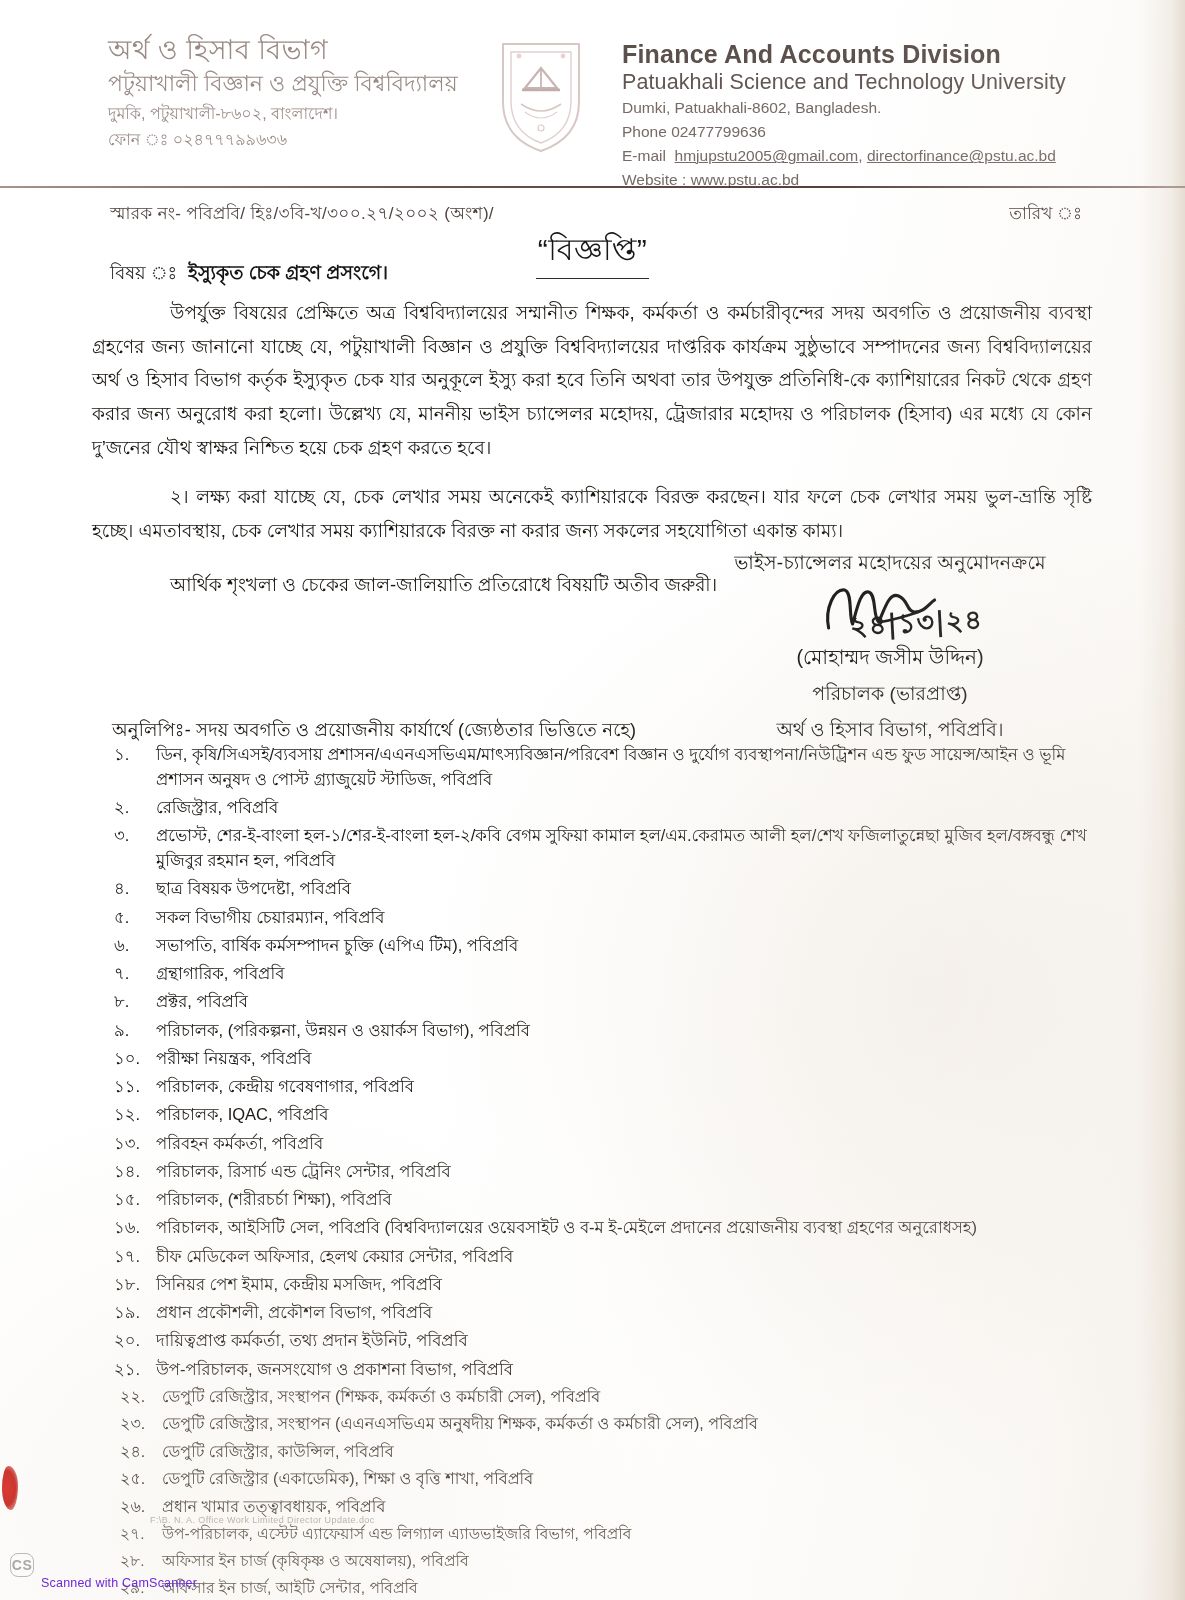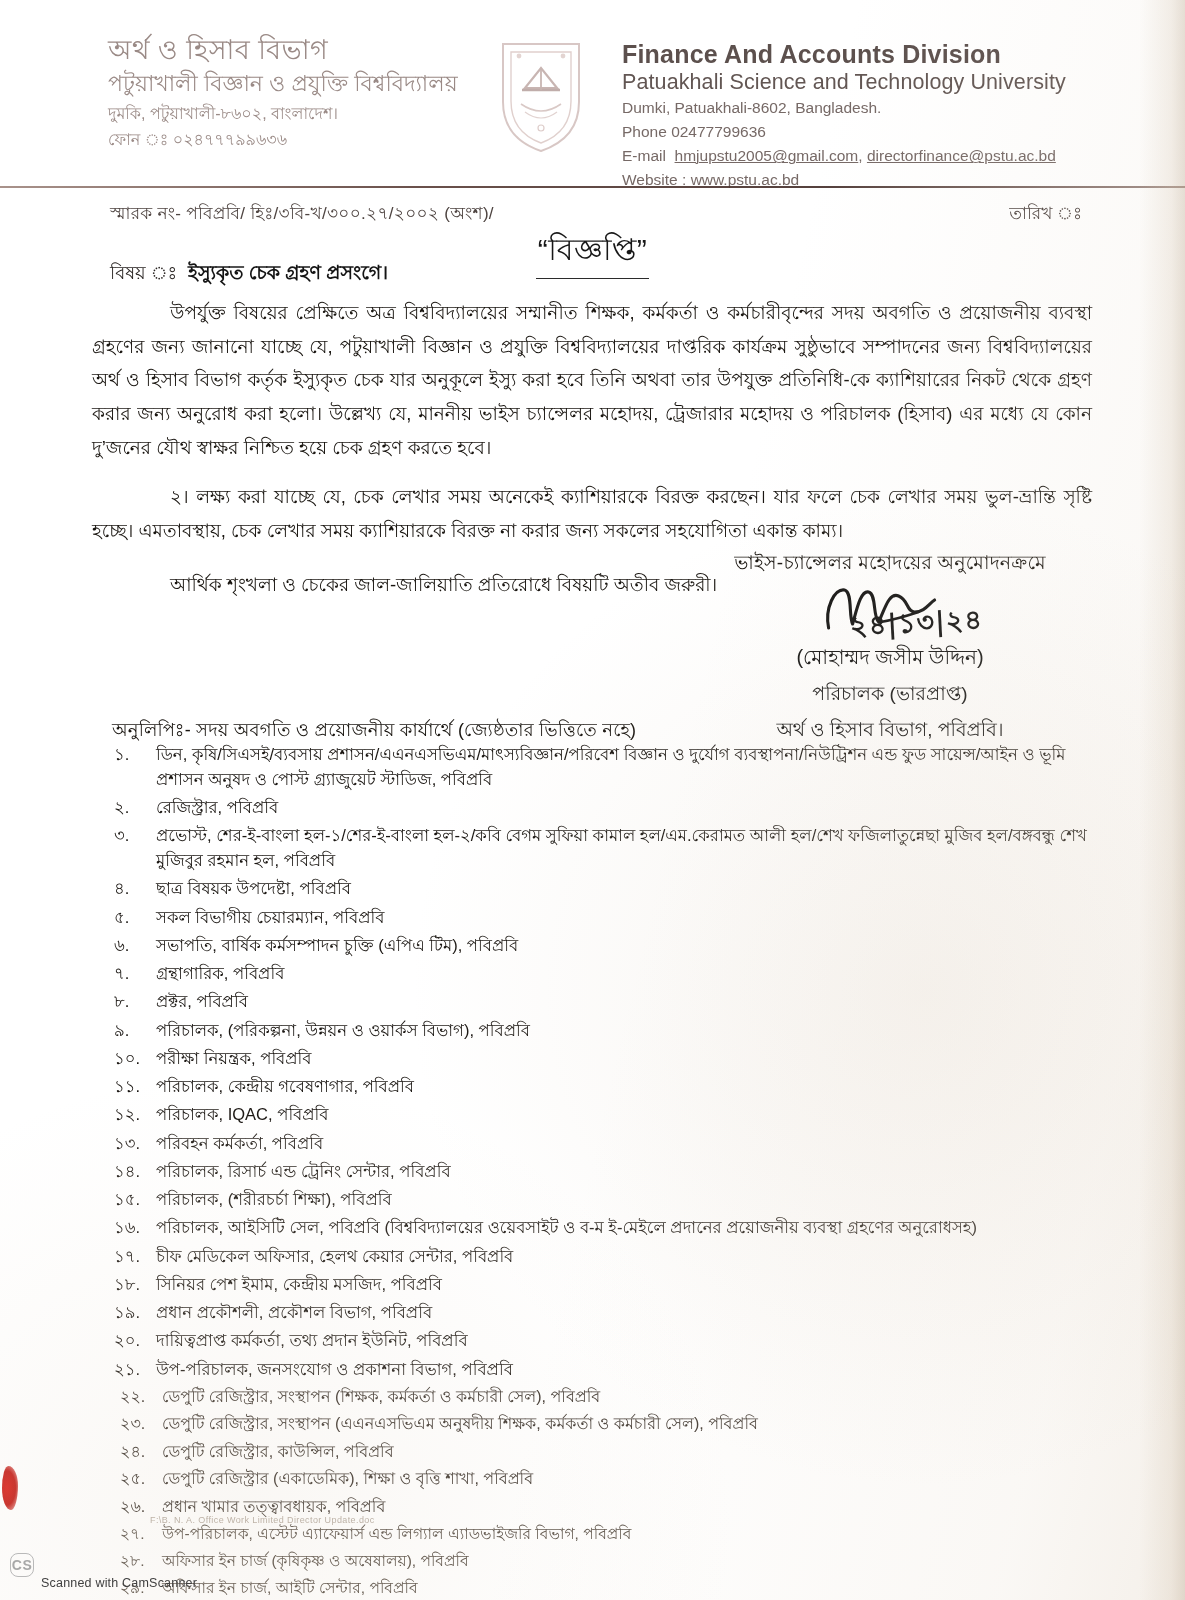--- a/index.html
+++ b/index.html
@@ -362,21 +362,21 @@
     font-size: 14px;
     font-weight: 700;
     display: flex;
     align-items: center;
     justify-content: center;
     letter-spacing: 0.5px;
     font-family: "Liberation Sans", sans-serif;
   }
   .cs-text {
     font-size: 12.5px;
-    color: #404040;
+    color: #6d28d9;
     letter-spacing: 0.2px;
     white-space: nowrap;
     margin-top: 36px;
   }
 </style>
 </head>
 <body>
 
 <div class="page">
 

